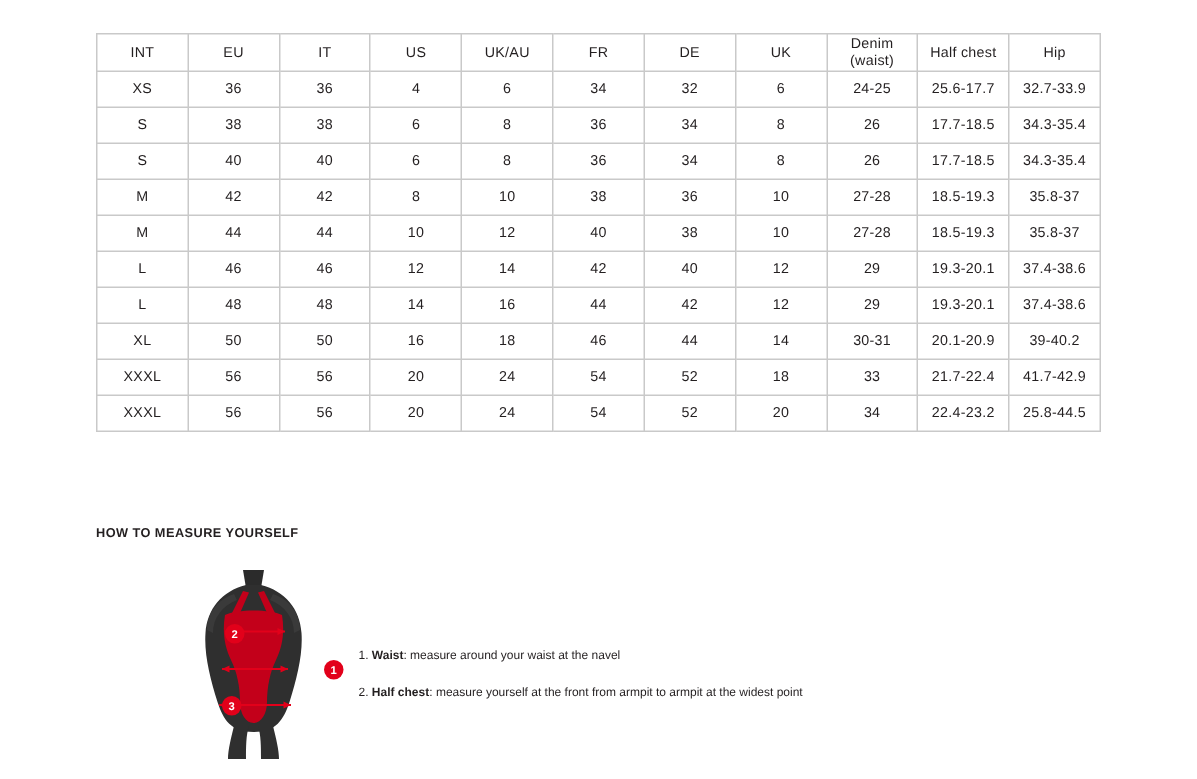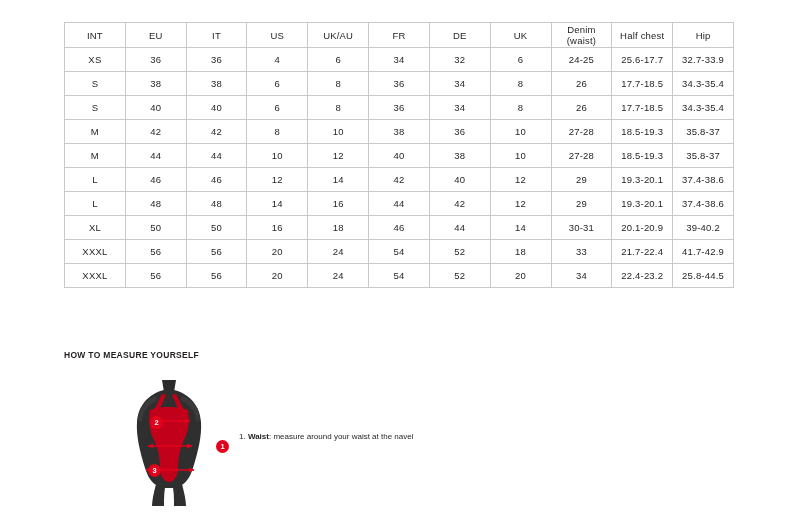--- a/index.html
+++ b/index.html
@@ -304,17 +304,18 @@
           <path d="M78 108 C80 116 82 124 82 130 L70 130 C70 122 70 114 68 108 Z" fill="#2f2f2f"></path>
         </svg>
       </div>
 
       <div class="marker m1">1</div>
       <div class="marker m2">2</div>
       <div class="marker m3">3</div>
 
       <div class="notes" id="notes">
           <div class="note"><span>1.</span> <b>Waist</b><span>: measure around your waist at the navel</span></div>
+          <div class="note"><span>2.</span> <b>Half chest</b><span>: measure yourself at the front from armpit to armpit at the widest point</span></div>
         </div>
     </div>
   </div>
 
 </div>
 
 </body></html>

